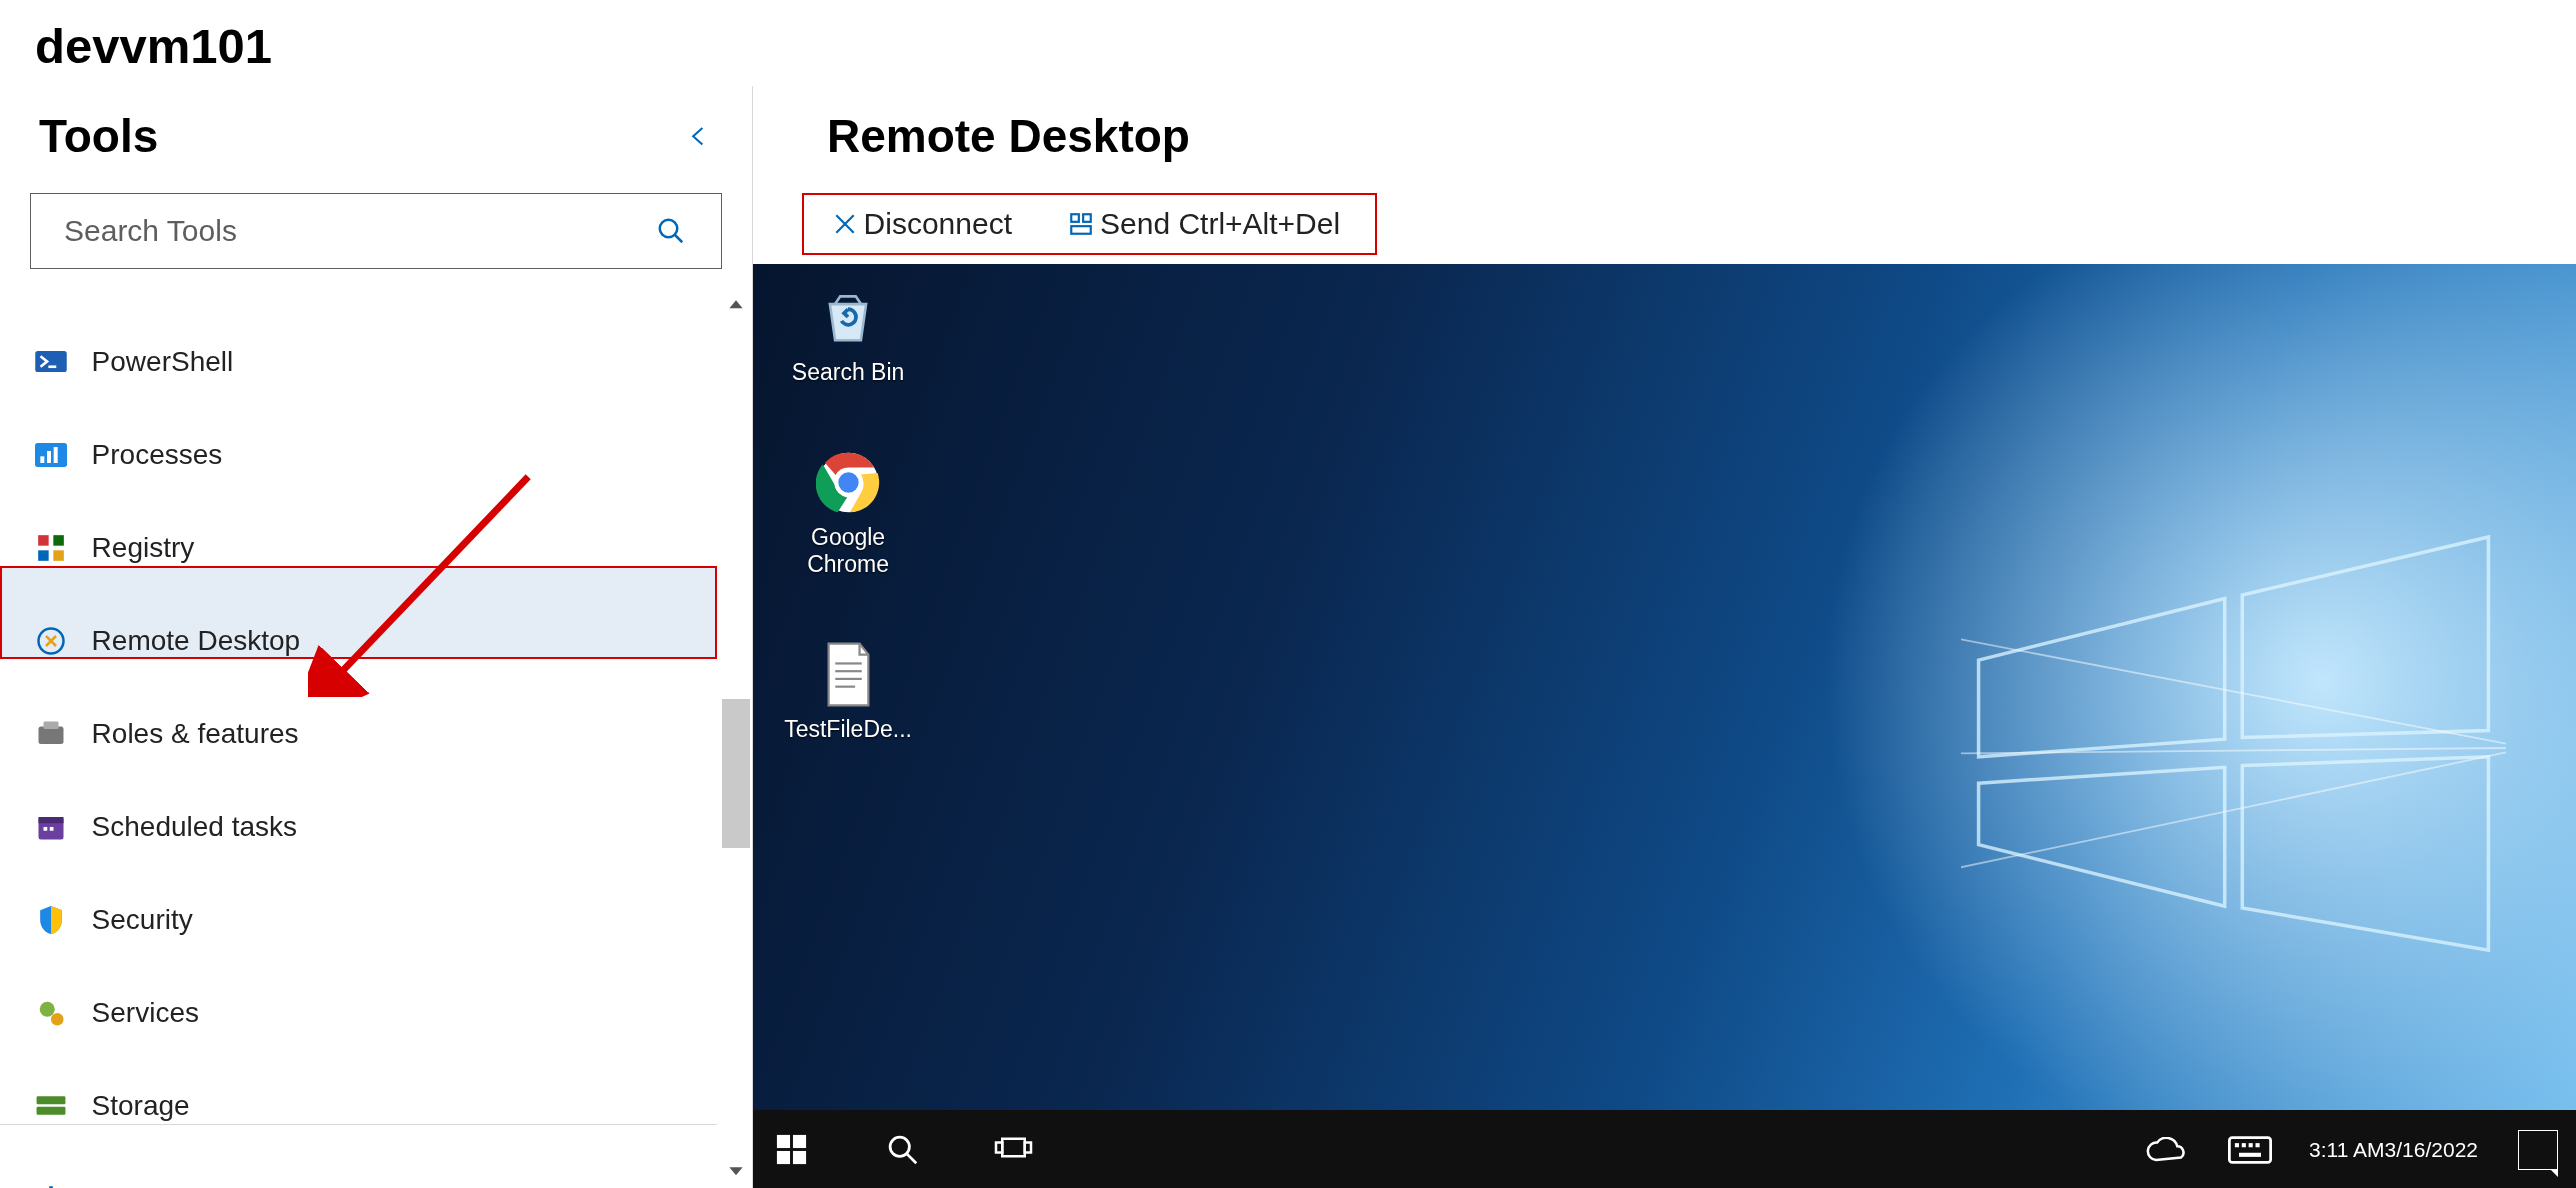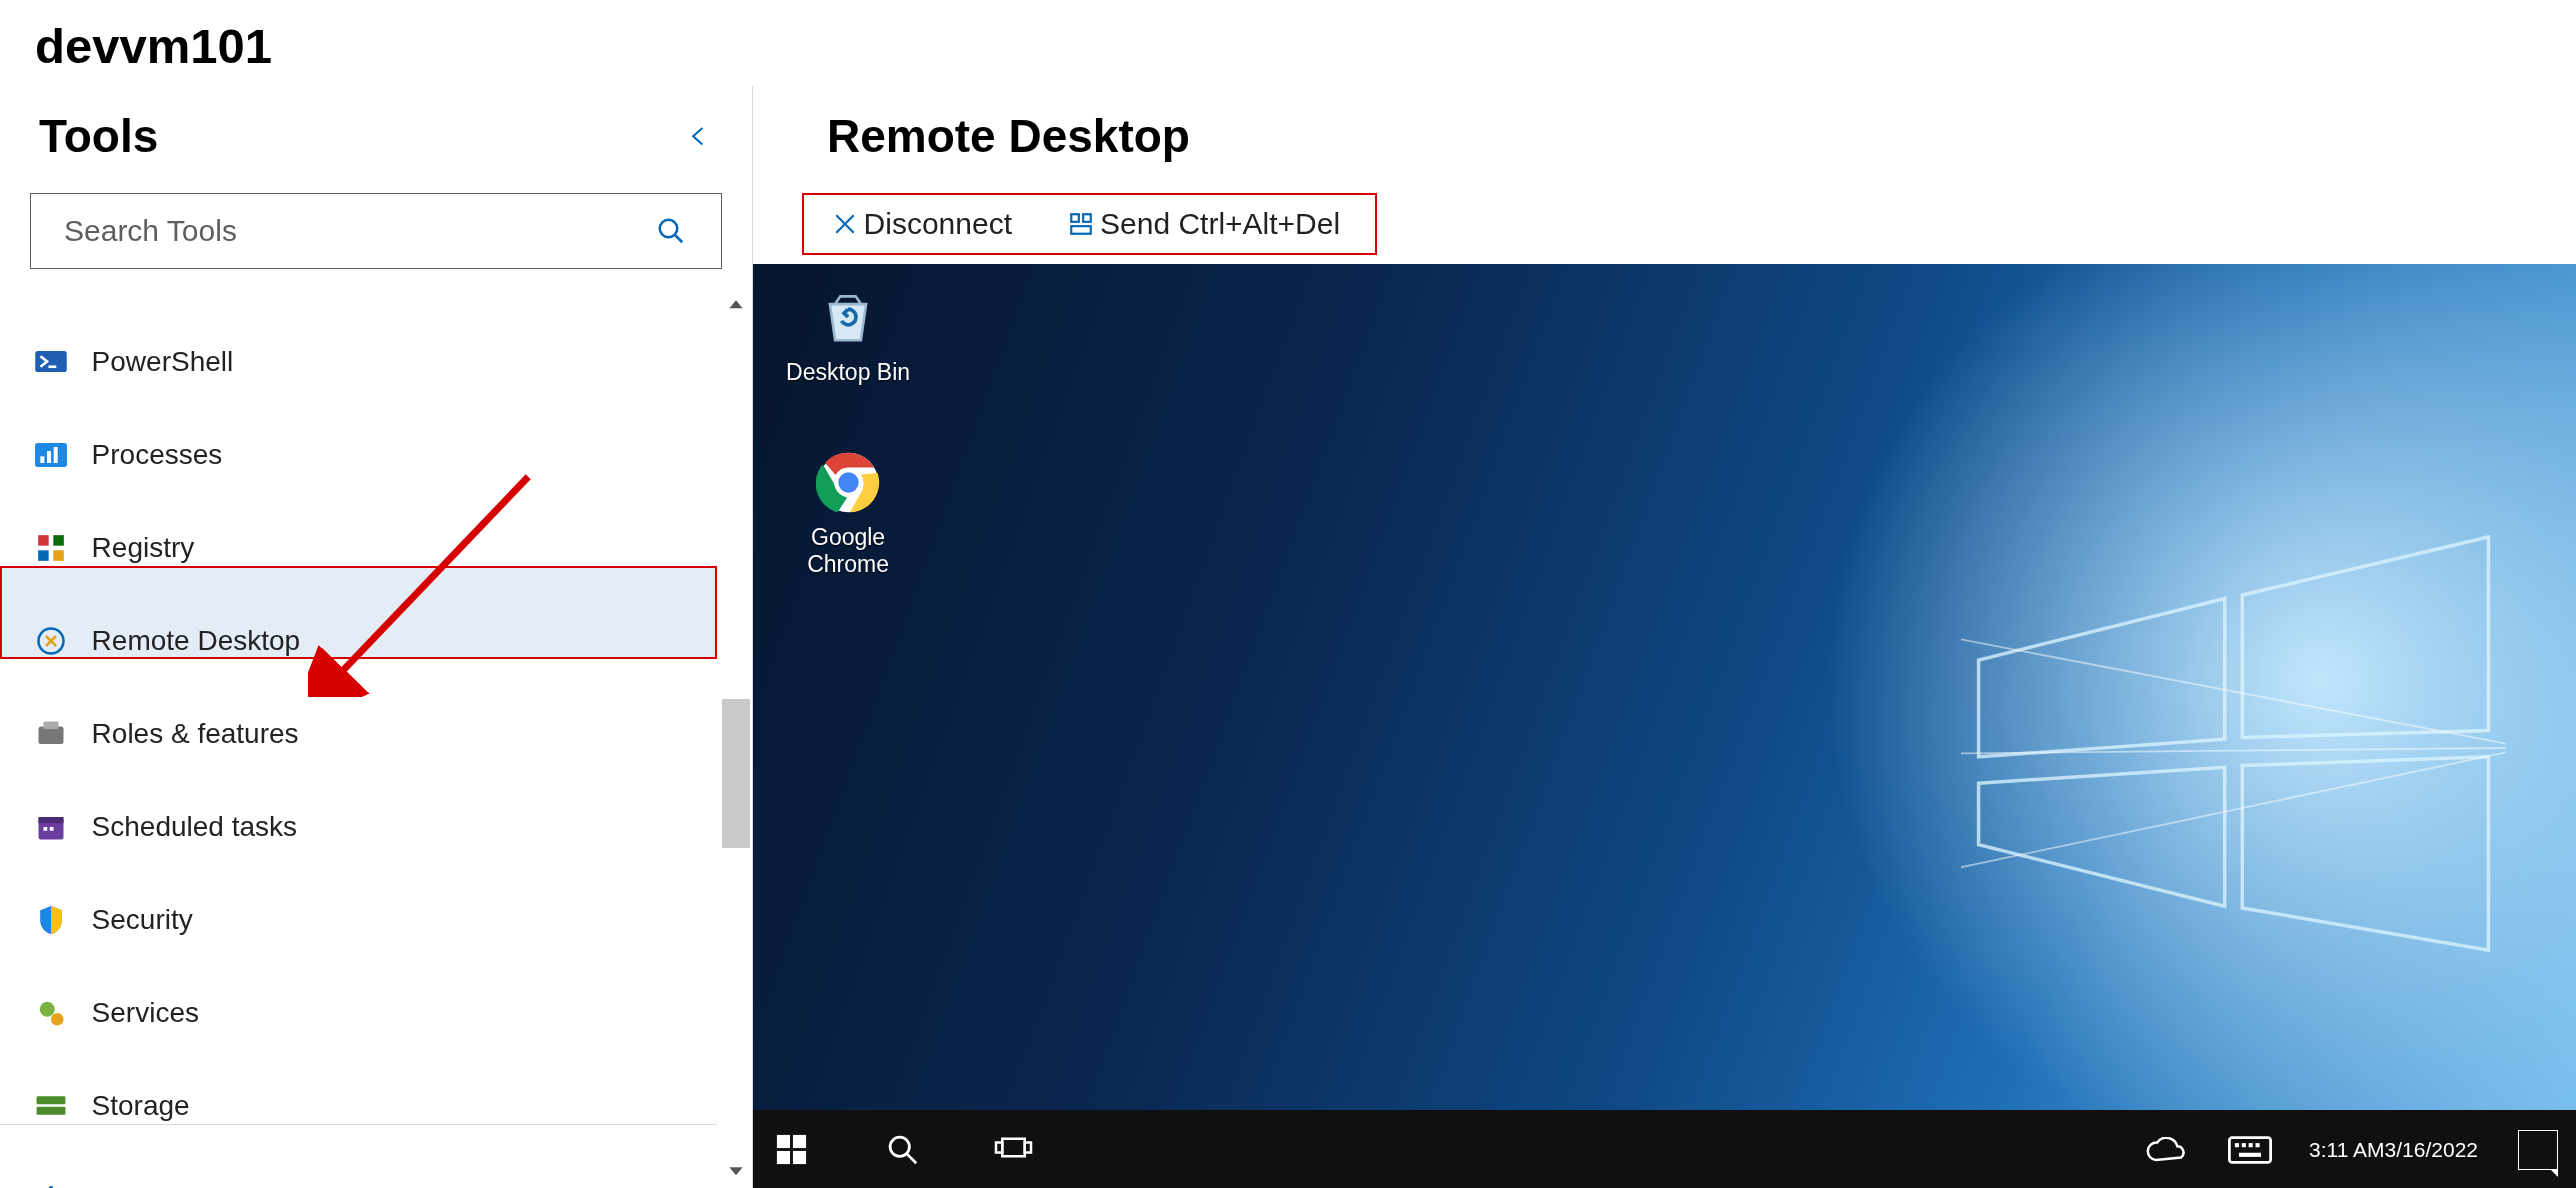--- a/index.html
+++ b/index.html
@@ -321,37 +321,52 @@
         <div class="desktop-icons">
           <div class="dicon">
             <span class="dicon-img">
               <svg viewBox="0 0 48 48" width="62" height="62">
                 <path d="M10 14 H38 L34 42 H14 Z" fill="#d7e9f7" stroke="#9bb8cf" stroke-width="2"></path>
                 <path d="M14 14 L18 8 H30 L34 14" fill="none" stroke="#9bb8cf" stroke-width="2"></path>
                 <path d="M24 18a6 6 0 1 1-5 9" fill="none" stroke="#1769aa" stroke-width="3"></path>
                 <path d="M24 18l-3 3 3 3" fill="none" stroke="#1769aa" stroke-width="3"></path>
               </svg>
             </span>
-            <span class="dicon-label">Desktop Bin</span>
+            <span class="dicon-label">Search Bin</span>
           </div>
 
           <div class="dicon">
             <span class="dicon-img">
               <svg viewBox="0 0 48 48" width="65" height="65">
                 <circle cx="24" cy="24" r="22" fill="#fff"></circle>
                 <path d="M24 2a22 22 0 0 1 19 11H24a11 11 0 0 0-9.5 5.5L6.6 9.4A22 22 0 0 1 24 2Z" fill="#db4437"></path>
                 <path d="M45.5 17A22 22 0 0 1 25 46l8.4-14.6A11 11 0 0 0 35 24a11 11 0 0 0-1.8-6Z" fill="#ffcd40"></path>
                 <path d="M5 10.5 14 26a11 11 0 0 0 9 9l-7 11A22 22 0 0 1 5 10.5Z" fill="#0f9d58"></path>
                 <circle cx="24" cy="24" r="9" fill="#4285f4"></circle>
                 <circle cx="24" cy="24" r="9" fill="none" stroke="#fff" stroke-width="3"></circle>
               </svg>
             </span>
             <span class="dicon-label"><span>Google</span><br><span>Chrome</span></span>
           </div>
 
+          <div class="dicon">
+            <span class="dicon-img">
+              <svg viewBox="0 0 48 60" width="53" height="67">
+                <path d="M6 2 H34 L42 12 V58 H6 Z" fill="#fff" stroke="#888" stroke-width="2"></path>
+                <path d="M34 2 V12 H42" fill="none" stroke="#888" stroke-width="2"></path>
+                <g stroke="#888" stroke-width="2">
+                  <line x1="12" y1="20" x2="36" y2="20"></line>
+                    <line x1="12" y1="27" x2="36" y2="27"></line>
+                  <line x1="12" y1="34" x2="36" y2="34"></line>
+                    <line x1="12" y1="41" x2="30" y2="41"></line>
+                </g>
+              </svg>
+            </span>
+            <span class="dicon-label">TestFileDe...</span>
+          </div>
         </div>
 
         <div class="taskbar">
           <div class="tb-sec">
             <div class="tb-item">
               <svg viewBox="0 0 24 24" width="35" height="35">
                 <rect x="2" y="2" width="9" height="9" fill="#fff"></rect>
                   <rect x="13" y="2" width="9" height="9" fill="#fff"></rect>
                 <rect x="2" y="13" width="9" height="9" fill="#fff"></rect>
                   <rect x="13" y="13" width="9" height="9" fill="#fff"></rect>

